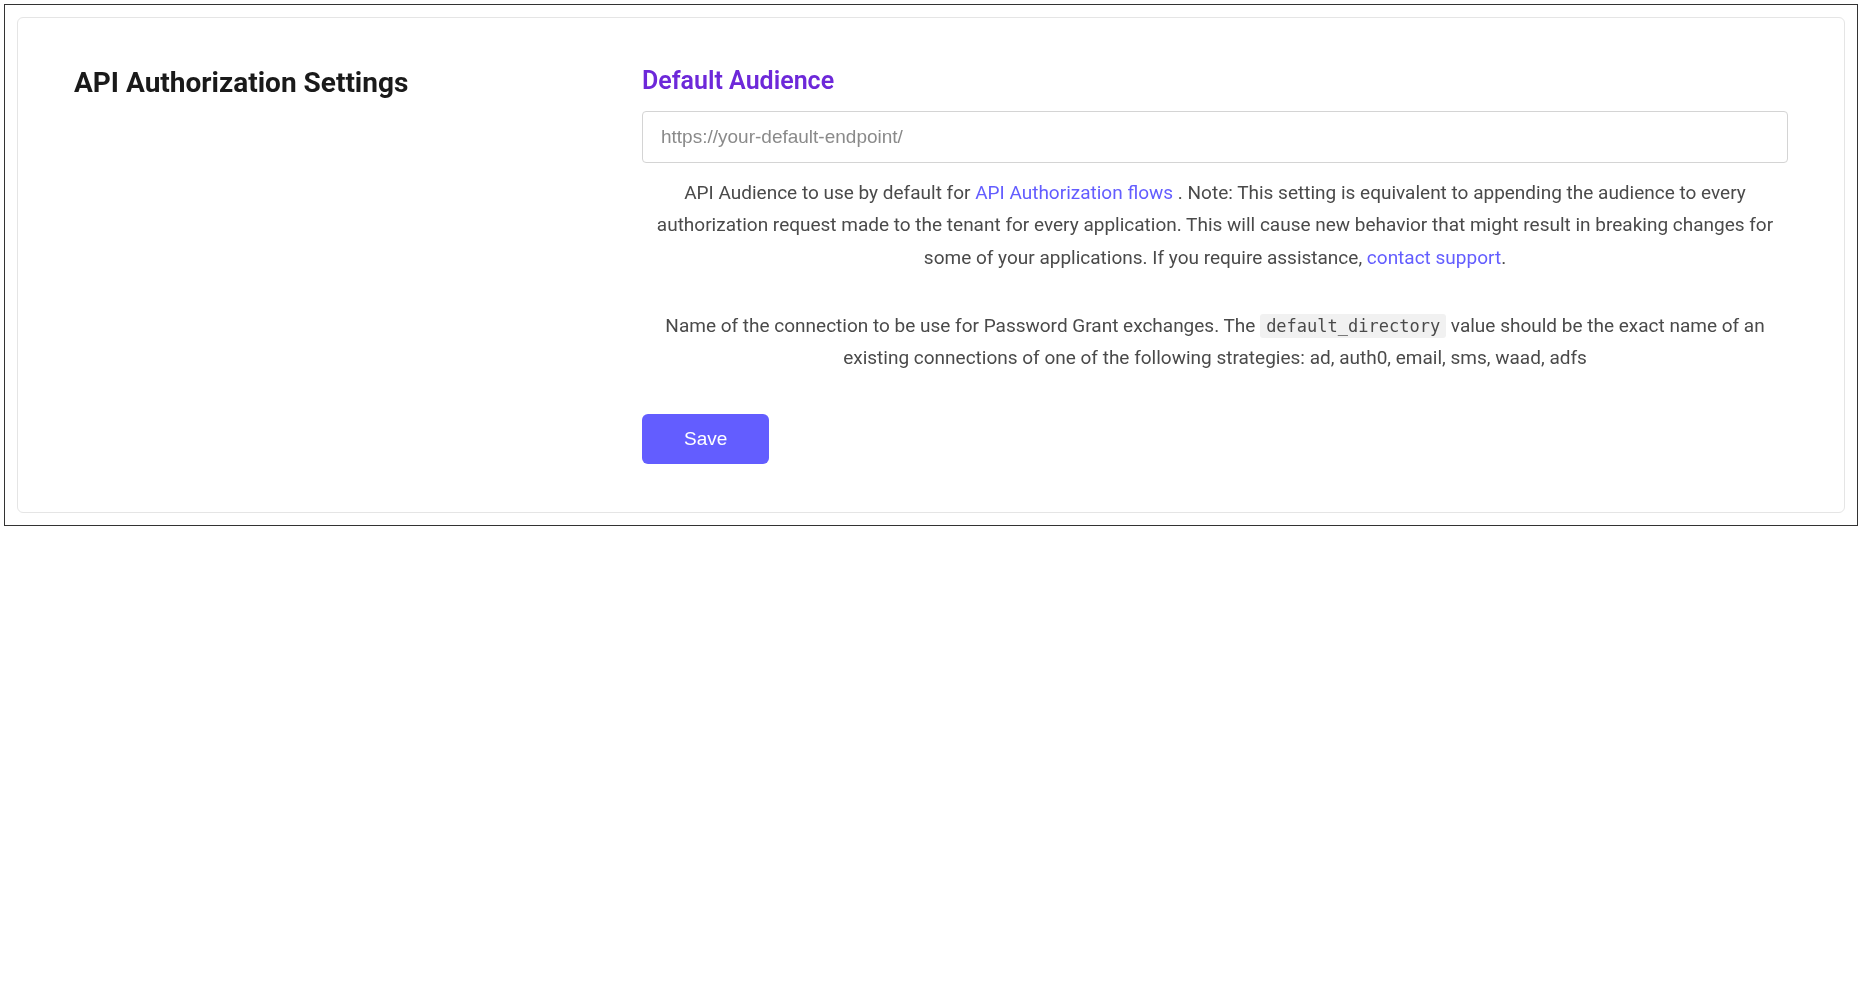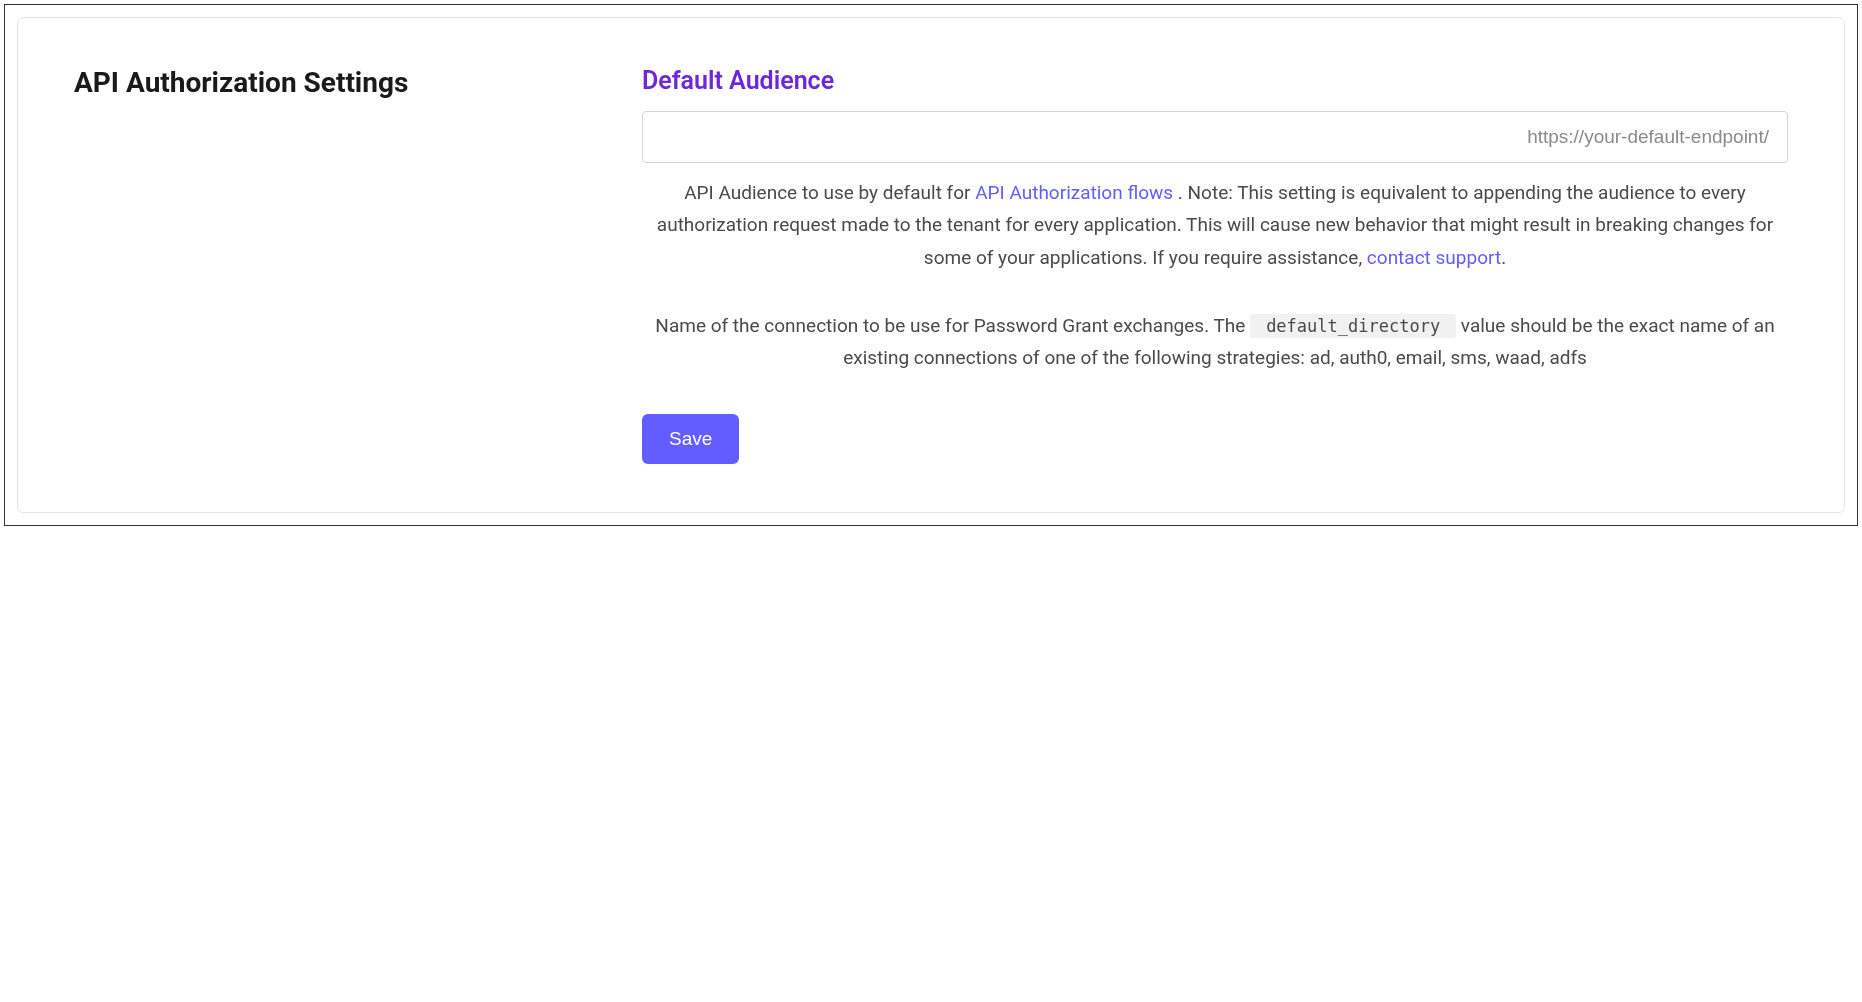--- a/index.html
+++ b/index.html
@@ -46,51 +46,50 @@
     }
     .text-input {
       width: 100%;
       padding: 14px 18px;
       font-size: 19px;
       border: 1px solid #d4d4d4;
       border-radius: 4px;
       color: #1a1a1a;
       background: #ffffff;
       margin-bottom: 14px;
-      text-align: right;
     }
     .text-input::placeholder {
       color: #8a8a8a;
     }
     .help-text {
       font-size: 19px;
       line-height: 1.7;
       color: #4a4a4a;
       text-align: center;
     }
     .help-text a {
       color: #635dff;
       text-decoration: none;
       cursor: pointer;
     }
     code.inline-code {
       font-family: ui-monospace, SFMono-Regular, Menlo, Monaco, Consolas, monospace;
       background: #f1f1f1;
-      padding: 2px 16px;
+      padding: 2px 6px;
       border-radius: 3px;
       font-size: 17px;
     }
     .button-row {
       margin-top: 40px;
     }
     .btn-primary {
       background: #635dff;
       color: #ffffff;
       border: none;
-      padding: 14px 27px;
+      padding: 14px 42px;
       font-size: 19px;
       font-weight: 500;
       border-radius: 6px;
       cursor: pointer;
     }
   </style>
 </head>
 <body>
 
 <div class="outer-border">

